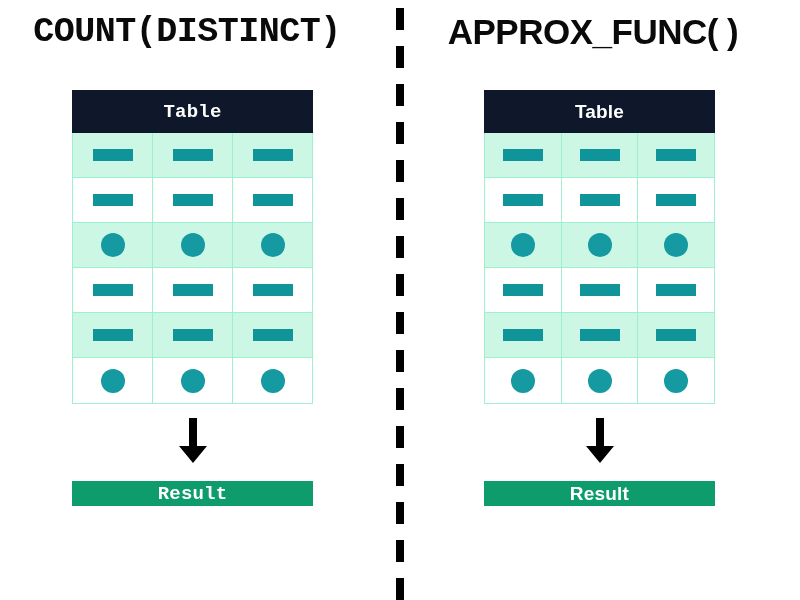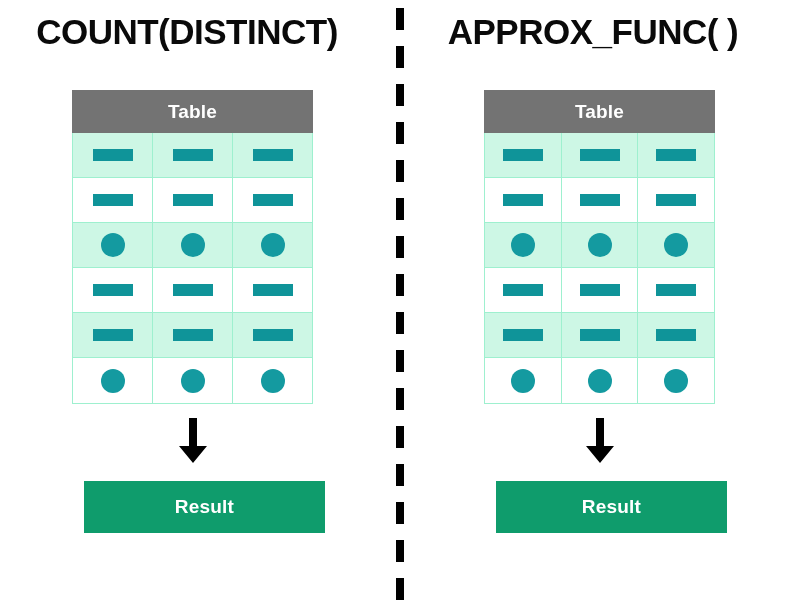--- a/index.html
+++ b/index.html
@@ -14,21 +14,21 @@
     overflow: hidden;
     font-family: "Liberation Sans", sans-serif;
   }
 
   .panel {
     position: absolute;
     top: 0;
     width: 386px;
     height: 600px;
   }
-  .panel-left  { left: 0; }
+  .panel-left  { left: 0; font-family: Liberation Mono, monospace; }
   .panel-right { left: 398px; width: 386px; }
 
   .panel-title {
     position: absolute;
     top: 12px;
     left: 0;
     width: 100%;
     text-align: center;
     font-size: 35px;
     font-weight: bold;
@@ -42,21 +42,21 @@
   .table-block {
     position: absolute;
     top: 90px;
     left: 72px;
     width: 241px;
   }
   .panel-right .table-block { left: 86px; width: 231px; }
 
   .table-header {
     height: 43px;
-    background: #737373;
+    background: #0f172a;
     color: #ffffff;
     font-size: 19px;
     font-weight: bold;
     display: flex;
     align-items: center;
     justify-content: center;
     letter-spacing: 0.2px;
   }
 
   .table-grid {
@@ -108,30 +108,29 @@
     align-items: center;
   }
   .panel-right .flow-arrow { left: 86px; width: 231px; }
   .flow-arrow svg { display: block; }
 
   .result-bar {
     position: absolute;
     top: 481px;
     left: 72px;
     width: 241px;
-    height: 52px;
+    height: 25px;
     background: #0f9c6c;
     color: #ffffff;
     font-size: 19px;
     font-weight: bold;
     display: flex;
     align-items: center;
     justify-content: center;
     letter-spacing: 0.2px;
-    margin-left: 12px;
   }
   .panel-right .result-bar { left: 86px; width: 231px; }
 
   .divider {
     position: absolute;
     left: 396px;
     top: 8px;
     width: 8px;
     height: 582px;
   }

